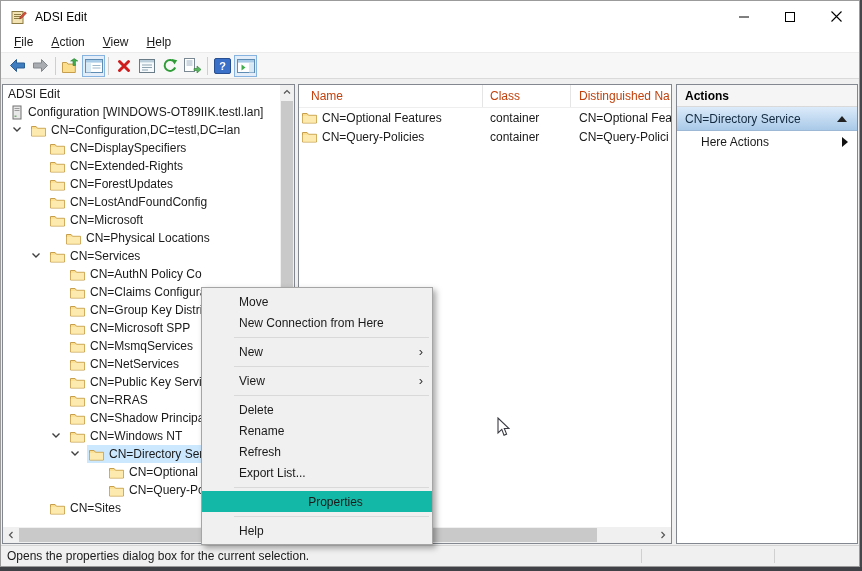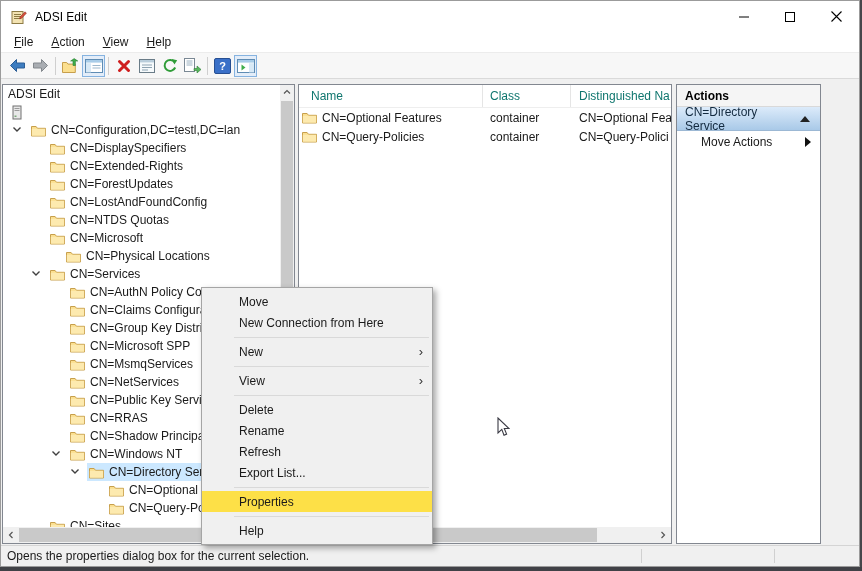--- a/index.html
+++ b/index.html
@@ -22,60 +22,60 @@
            display:flex;align-items:center;padding-left:5px;box-sizing:border-box;}
   .tb-btn{width:23px;height:22px;display:flex;align-items:center;justify-content:center;
           background:transparent;border:1px solid transparent;padding:0;box-sizing:border-box;}
   .tb-btn.toggled{background:#e3edf9;border-color:#86b3e0;}
   .tb-sep{width:1px;height:18px;background:#cfcfcf;margin:0 3px;}
   
   .main{position:absolute;top:78px;left:0;right:0;bottom:21px;background:#f0f0f0;}
   .pane{position:absolute;top:5px;bottom:1px;background:#fff;border:1px solid #828790;box-sizing:border-box;}
   .tree-pane{left:1px;width:293px;}
   .list-pane{left:297px;width:374px;}
-  .actions-pane{left:675px;width:145px;}
+  .actions-pane{left:675px;width:182px;}
   
   .tree-content{position:absolute;left:1px;top:0;right:15px;bottom:16px;overflow:hidden;}
   .tree-row{height:18px;position:relative;font-size:12px;color:#1a1a1a;white-space:nowrap;}
   .tchev{position:absolute;top:4px;width:14px;display:flex;}
   .node{position:absolute;top:0;height:18px;display:inline-flex;align-items:center;padding:0 3px 0 2px;}
   .node.sel{background:#cce8ff;}
   .node .lbl{margin-left:5px;}
   .root-lbl{position:absolute;left:4px;top:2px;}
   
   .sb{position:absolute;background:#f0f0f0;}
   .sb-v{right:0;top:0;bottom:16px;width:14px;}
   .sb-h{left:0;bottom:0;height:16px;}
   .sb-corner{position:absolute;right:0;bottom:0;width:14px;height:16px;background:#f0f0f0;}
   .sb-arrow{position:absolute;display:flex;align-items:center;justify-content:center;}
   .sb-v .sb-arrow{width:14px;height:14px;left:0;}
   .sb-h .sb-arrow{width:16px;height:16px;top:0;}
   .sb-thumb{position:absolute;background:#c9c9c9;}
   
   .lheader{display:flex;height:22px;border-bottom:1px solid #eee;}
-  .lh-cell{font-size:12px;color:#0f766e;padding-top:4px;box-sizing:border-box;
+  .lh-cell{font-size:12px;color:#c2410c;padding-top:4px;box-sizing:border-box;
            border-right:1px solid #e5e5e5;overflow:hidden;white-space:nowrap;}
   .list-row{display:flex;height:19px;align-items:center;font-size:12px;color:#1a1a1a;}
   .l-cell{box-sizing:border-box;overflow:hidden;white-space:nowrap;display:flex;align-items:center;}
   
   .actions-title{height:21px;background:#f5f5f5;border-bottom:1px solid #d9d9d9;
                  font-size:12px;font-weight:bold;color:#000;display:flex;align-items:center;padding-left:8px;}
   .actions-band{height:23px;background:linear-gradient(#dcebfa,#a9c9e8);border-bottom:1px solid #9cb8d4;
                 display:flex;align-items:center;font-size:12px;color:#12293f;padding:0 10px 0 8px;}
   .tri-up{width:0;height:0;border-left:5px solid transparent;border-right:5px solid transparent;
           border-bottom:6px solid #222;margin-left:auto;}
   .actions-more{height:22px;display:flex;align-items:center;font-size:12px;color:#1a1a1a;padding-left:24px;}
   .tri-right{width:0;height:0;border-top:5px solid transparent;border-bottom:5px solid transparent;
              border-left:6px solid #111;margin-left:auto;margin-right:9px;}
   
   .context-menu{position:absolute;left:200px;top:208px;width:232px;background:#f0f0f0;
                 border:1px solid #a5a5a5;box-shadow:3px 3px 6px rgba(0,0,0,.35);
                 padding:3px 0;z-index:40;box-sizing:border-box;}
   .menu-item{height:21px;display:flex;align-items:center;padding-left:37px;font-size:12px;color:#1a1a1a;}
-  .menu-item.hl{background:#fde047;}
+  .menu-item.hl{background:#14b8a6;justify-content:center;}
   .menu-sep{height:1px;background:#d9d9d9;margin:4px 3px 3px 32px;}
   .submenu-arrow{margin-left:auto;margin-right:9px;font-size:13px;color:#333;}
   
   .statusbar{position:absolute;left:0;right:0;bottom:0;height:21px;background:#f0f0f0;
              border-top:1px solid #d4d4d4;display:flex;align-items:center;font-size:12px;color:#1a1a1a;
              padding-left:6px;box-sizing:border-box;}
   .sb-sep-line{position:absolute;top:3px;bottom:3px;width:1px;background:#d0d0d0;}
   .bottom-shadow{position:absolute;left:0;right:0;bottom:0;height:4px;background:#404146;}
   .cursor{position:absolute;left:497px;top:417px;z-index:60;pointer-events:none;}
 </style>
@@ -225,20 +225,21 @@
           <div class="tree-row">
             <span class="node" style="left:5px">
               <span style="display:flex">
                 <svg width="12" height="15" viewBox="0 0 12 15">
                   <rect x="2" y="1" width="8" height="13" fill="#e8e8e8" stroke="#707070"></rect>
                   <line x1="3.5" y1="3.5" x2="8.5" y2="3.5" stroke="#9a9a9a"></line>
                   <line x1="3.5" y1="5.5" x2="8.5" y2="5.5" stroke="#9a9a9a"></line>
                   <rect x="3.5" y="10.5" width="2" height="1.5" fill="#7aa87a"></rect>
                 </svg>
               </span>
+              <span class="lbl">Configuration [WINDOWS-OT89IIK.testl.lan]</span>
             </span>
           </div>
           <div class="tree-row">
             <span class="tchev" style="left:8px">
               <svg width="10" height="9" viewBox="0 0 10 9">
                 <polyline points="1.5,2.5 5,6 8.5,2.5" fill="none" stroke="#404040" stroke-width="1.4"></polyline>
               </svg>
             </span>
             <span class="node" style="left:25px">
               <span style="display:flex">
@@ -285,31 +286,20 @@
           </div>
           <div class="tree-row">
             <span class="node" style="left:44px">
               <span style="display:flex">
                 <svg width="15" height="13" viewBox="0 0 15 13">
                   <path d="M0.5 2.5 h4.6 l1.4 1.8 h8 v7.7 h-14z" fill="#fbdf8f" stroke="#c79f4c"></path>
                   <path d="M0.8 4.8 h13.4 v6.9 h-13.4z" fill="#fdeaaf"></path>
                 </svg>
               </span>
               <span class="lbl">CN=LostAndFoundConfig</span>
-            </span>
-          </div>
-          <div class="tree-row">
-            <span class="node" style="left:44px">
-              <span style="display:flex">
-                <svg width="15" height="13" viewBox="0 0 15 13">
-                  <path d="M0.5 2.5 h4.6 l1.4 1.8 h8 v7.7 h-14z" fill="#fbdf8f" stroke="#c79f4c"></path>
-                  <path d="M0.8 4.8 h13.4 v6.9 h-13.4z" fill="#fdeaaf"></path>
-                </svg>
-              </span>
-              <span class="lbl">CN=NTDS Quotas</span>
             </span>
           </div>
           <div class="tree-row">
             <span class="node" style="left:44px">
               <span style="display:flex">
                 <svg width="15" height="13" viewBox="0 0 15 13">
                   <path d="M0.5 2.5 h4.6 l1.4 1.8 h8 v7.7 h-14z" fill="#fbdf8f" stroke="#c79f4c"></path>
                   <path d="M0.8 4.8 h13.4 v6.9 h-13.4z" fill="#fdeaaf"></path>
                 </svg>
               </span>
@@ -586,21 +576,21 @@
       </div>
     </div>
 
     <div class="pane actions-pane">
       <div class="actions-title">Actions</div>
       <div class="actions-band">
         <span>CN=Directory Service</span>
         <span class="tri-up"></span>
       </div>
       <div class="actions-more">
-        <span>Move Actions</span>
+        <span>Here Actions</span>
         <span class="tri-right"></span>
       </div>
     </div>
 
     <div class="context-menu">
         <div class="menu-item">
           <span>Move</span>
         </div>
         <div class="menu-item">
           <span>New Connection from Here</span>

